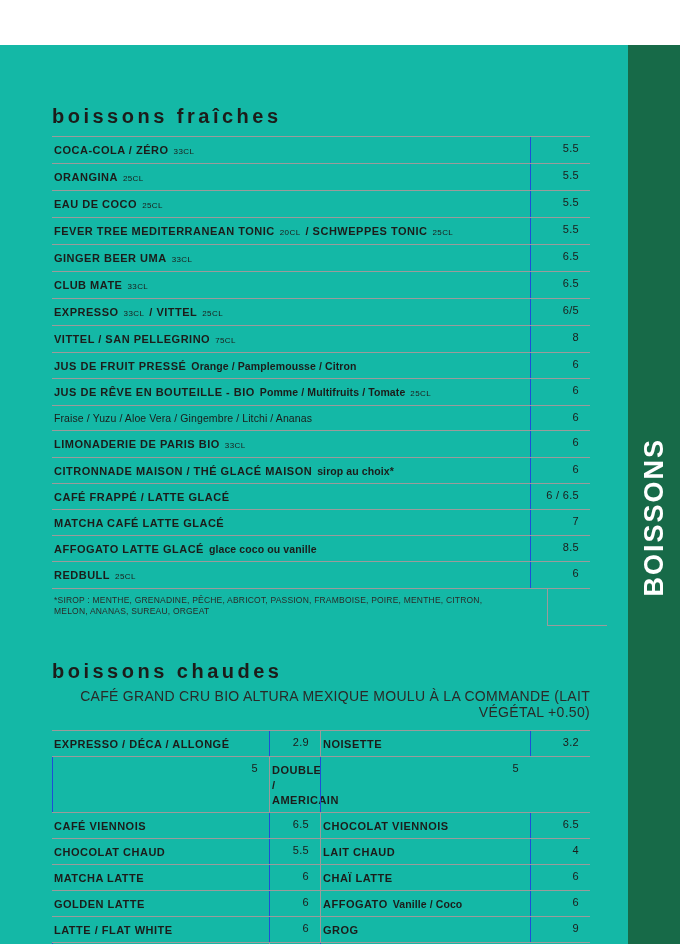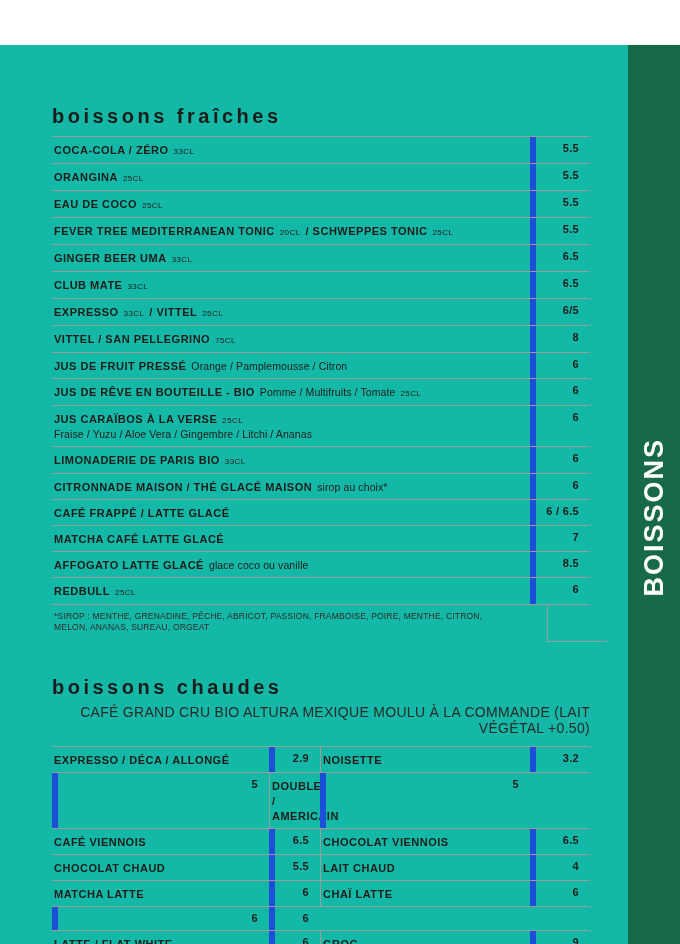--- a/index.html
+++ b/index.html
@@ -40,27 +40,27 @@
   .row { border-top:1px solid #9b9b9b; }
   .fresh-row, .teas-header-row { grid-template-columns:478px 60px; }
   .hot-row { grid-template-columns:217px 51px 210px 60px; }
 
   .cell { padding:5px 4px 5px 2px; }
   .name-line { line-height:13px; }
   .seg { display:inline; }
   .seg + .seg { margin-left:5px; }
   .seg-b { font-weight:bold; font-size:11px; letter-spacing:0.5px; }
   .seg-s { font-weight:normal; font-size:8px; letter-spacing:0.4px; }
-  .seg-r { font-weight:normal; font-size:10.5px; letter-spacing:0.1px; }
+  .seg-r { font-weight:bold; font-size:10.5px; letter-spacing:0.1px; }
   .sub-line { font-weight:normal; font-size:10.5px; line-height:13px; margin-top:1px; letter-spacing:0.1px; }
 
   .price-cell {
     text-align:right; padding:5px 11px 5px 7px;
-    font-weight:bold; font-size:11px; line-height:13px; letter-spacing:0.3px;
-    border-left:6px solid #1d4ed8;
+    font-weight:normal; font-size:11px; line-height:13px; letter-spacing:0.3px;
+    border-left:1px solid #1d4ed8;
   }
   .hot-row .name-cell.right-name { border-left:1px solid #9b9b9b; }
 
   
   .footnote-row { display:grid; grid-template-columns:478px 60px; border-top:1px solid #9b9b9b;gap:17px; }
   .footnote-text {
     font-size:8.5px; line-height:11px; letter-spacing:0.2px; color:#2a2a28;
     padding:6px 10px 9px 2px; white-space:pre-line;
   }
   .footnote-spacer { border-left:1px solid #9b9b9b; border-bottom:1px solid #9b9b9b; }
@@ -141,21 +141,20 @@
           <div class="cell price-cell">6</div>
         </div>
         <div class="row fresh-row">
           <div class="cell name-cell">
             <div class="name-line"><span class="seg seg-b">JUS DE RÊVE EN BOUTEILLE - BIO</span><span class="seg seg-r">Pomme / Multifruits / Tomate</span><span class="seg seg-s">25CL</span></div>
           </div>
           <div class="cell price-cell">6</div>
         </div>
         <div class="row fresh-row">
           <div class="cell name-cell">
-            <div class="name-line"><span class="seg seg-b">JUS CARAÏBOS À LA VERSE</span><span class="seg seg-s">25CL</span></div>
             <div class="sub-line">Fraise / Yuzu / Aloe Vera / Gingembre / Litchi / Ananas</div>
           </div>
           <div class="cell price-cell">6</div>
         </div>
         <div class="row fresh-row">
           <div class="cell name-cell">
             <div class="name-line"><span class="seg seg-b">LIMONADERIE DE PARIS BIO</span><span class="seg seg-s">33CL</span></div>
           </div>
           <div class="cell price-cell">6</div>
         </div>
@@ -242,21 +241,27 @@
           <div class="cell name-cell">
             <div class="name-line"><span class="seg seg-b">MATCHA LATTE</span></div>
           </div>
           <div class="cell price-cell">6</div>
           <div class="cell name-cell right-name">
             <div class="name-line"><span class="seg seg-b">CHAÏ LATTE</span></div>
           </div>
           <div class="cell price-cell">6</div>
         </div>
         <div class="row hot-row">
-          <div class="cell price-cell">6</div>
+          <div class="cell name-cell">
+            <div class="name-line"><span class="seg seg-b">GOLDEN LATTE</span></div>
+          </div>
+          <div class="cell price-cell">6</div>
+          <div class="cell name-cell right-name">
+            <div class="name-line"><span class="seg seg-b">AFFOGATO</span><span class="seg seg-r">Vanille / Coco</span></div>
+          </div>
           <div class="cell price-cell">6</div>
         </div>
         <div class="row hot-row">
           <div class="cell name-cell">
             <div class="name-line"><span class="seg seg-b">LATTE / FLAT WHITE</span></div>
           </div>
           <div class="cell price-cell">6</div>
           <div class="cell name-cell right-name">
             <div class="name-line"><span class="seg seg-b">GROG</span></div>
           </div>

